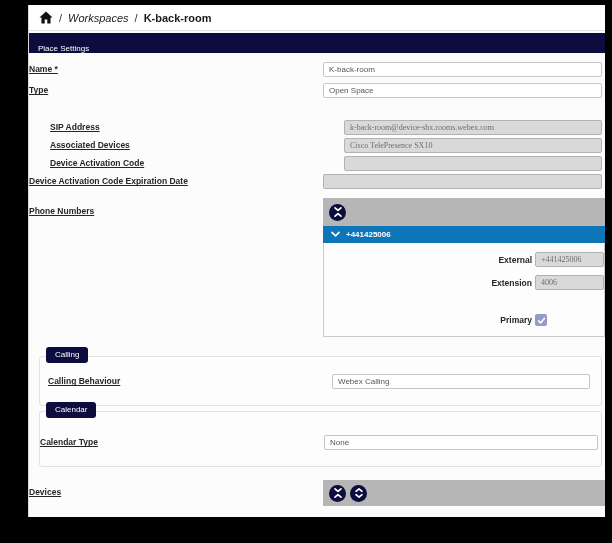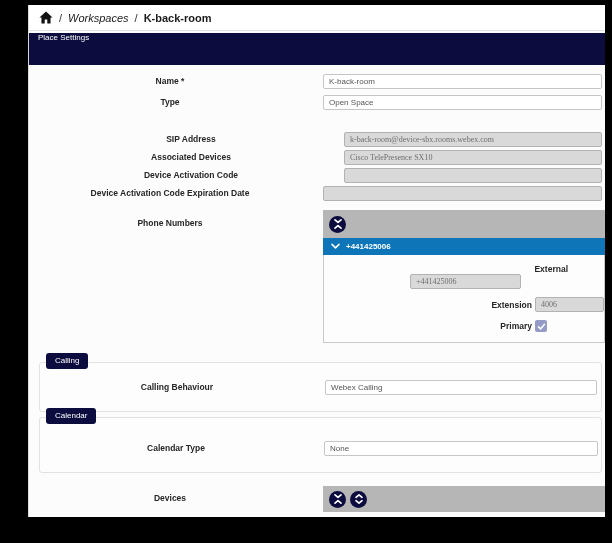--- a/index.html
+++ b/index.html
@@ -20,41 +20,41 @@
     height:26px; background:#fff; border-bottom:1px solid #e3e3e3;
     display:flex; align-items:center; padding-left:10px; gap:6px;
     font-size:11px; color:#1b1b1b;
   }
   .crumbs .home{ width:14px; height:13px; display:flex; align-items:center; cursor:pointer; }
   .crumbs .sep{ color:#333; }
   .crumbs .link{ cursor:pointer;font-style:italic; }
   .crumbs .current{ font-weight:bold; }
   
   .navbar{
-    height:32px; background:var(--navy); color:#fff; display:flex;
-    align-items:flex-start; padding-left:9px; font-size:8px; margin-top:2px;
+    height:20px; background:var(--navy); color:#fff; display:flex;
+    align-items:flex-end; padding-left:9px; font-size:8px; margin-top:2px;
   }
   
   .form{ padding-top:9px; }
   .row{ display:flex; align-items:center; }
   .row.top{ align-items:flex-start; }
   .lbl{
-    width:282px; min-width:282px; text-align:center; font-size:8.5px;
-    font-weight:bold; color:#262626; line-height:1.2;
+    width:282px; min-width:282px; text-align:left; font-size:8.5px;
+    font-weight:bold; color:#262626; line-height:1.2;text-decoration:underline;
   }
   .ctl{ flex:1; margin-left:12px; margin-right:3px; min-width:0; }
   input.txt{
     width:100%; height:15px; border:1px solid #c6c6c6; background:#fff;
     font-size:8px; color:#555; padding:0 5px; border-radius:2px;
     font-family:inherit; outline:none; display:block;
   }
   input.txt.dis{ background:#d9d9d9; border-color:#b2b2b2; color:#6e6e6e;font-family:Liberation Serif, serif; }
   .mb6{ margin-bottom:6px; } .mb5{ margin-bottom:5px; } .mb14{ margin-bottom:22px; }
-  .mb3{ margin-bottom:3px;padding-left:21px; } .mb9{ margin-bottom:9px; } .mb8{ margin-bottom:8px;flex-direction:column; }
-  .mb7{ margin-bottom:8px; }
+  .mb3{ margin-bottom:3px;padding-left:21px; } .mb9{ margin-bottom:9px; } .mb8{ margin-bottom:8px; }
+  .mb7{ margin-bottom:24px; }
   
   .panel{ background:var(--panel); }
   .panel-head{ height:28px; display:flex; align-items:center; padding-left:6px; }
   .icon-circle{
     width:17px; height:17px; border-radius:50%; background:var(--navy);
     display:flex; align-items:center; justify-content:center; cursor:pointer;
     flex:0 0 auto;
   }
   .blue-bar{
     height:17px; background:var(--blue); color:#fff; display:flex;
@@ -78,21 +78,21 @@
   .fieldset{
     position:relative; border:1px solid #e2e2e2; border-radius:3px;
     margin:0 3px 0 10px; background:#fdfdfd;
   }
   .fieldset .lbl{ width:272px; min-width:272px; }
   .badge{
     position:absolute; top:-10px; left:6px; background:var(--navy);
     color:#fff; font-size:8px; padding:3px 9px 4px; border-radius:3px;
     cursor:pointer; z-index:2;
   }
-  .fs-calling{ margin-top:19px; padding:17px 1px 16px; }
+  .fs-calling{ margin-top:19px; padding:17px 8px 16px; }
   .fs-calendar{ margin-top:5px; padding:23px 0 16px; }
   
   .devices-row{ margin-top:13px; }
   .devices-bar{
     background:var(--panel); height:26px; display:flex; align-items:center;
     padding-left:6px; gap:4px;
   }
   svg{ display:block; }
 </style>
 </head>

